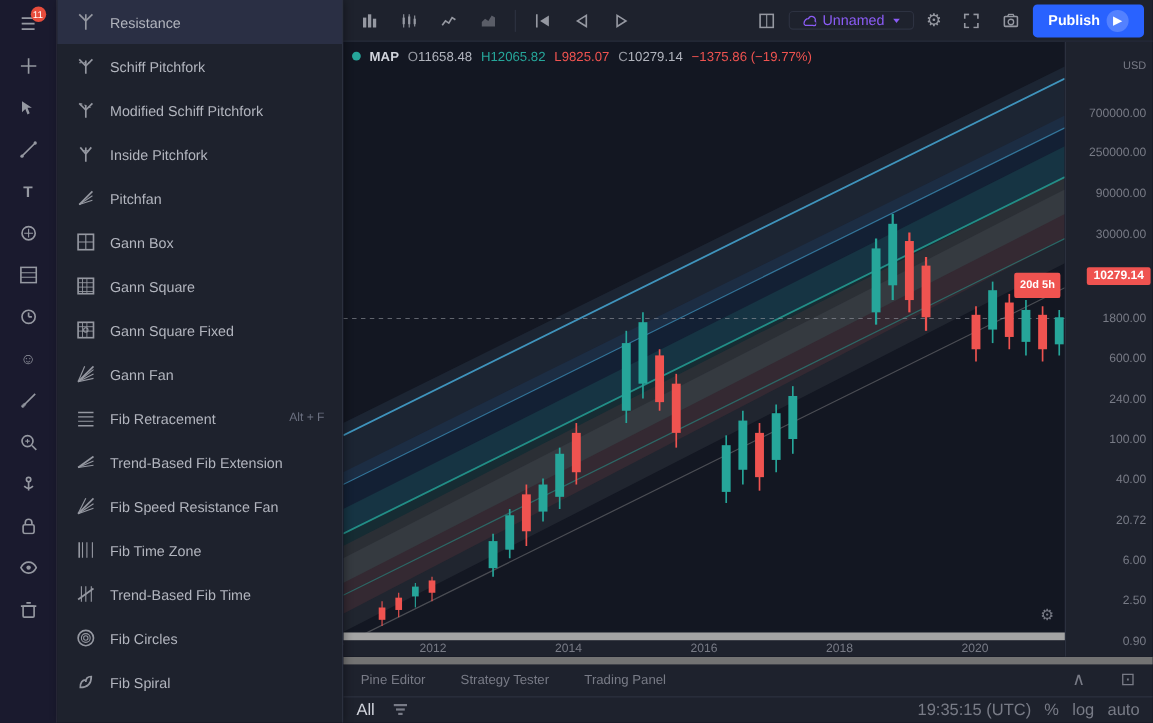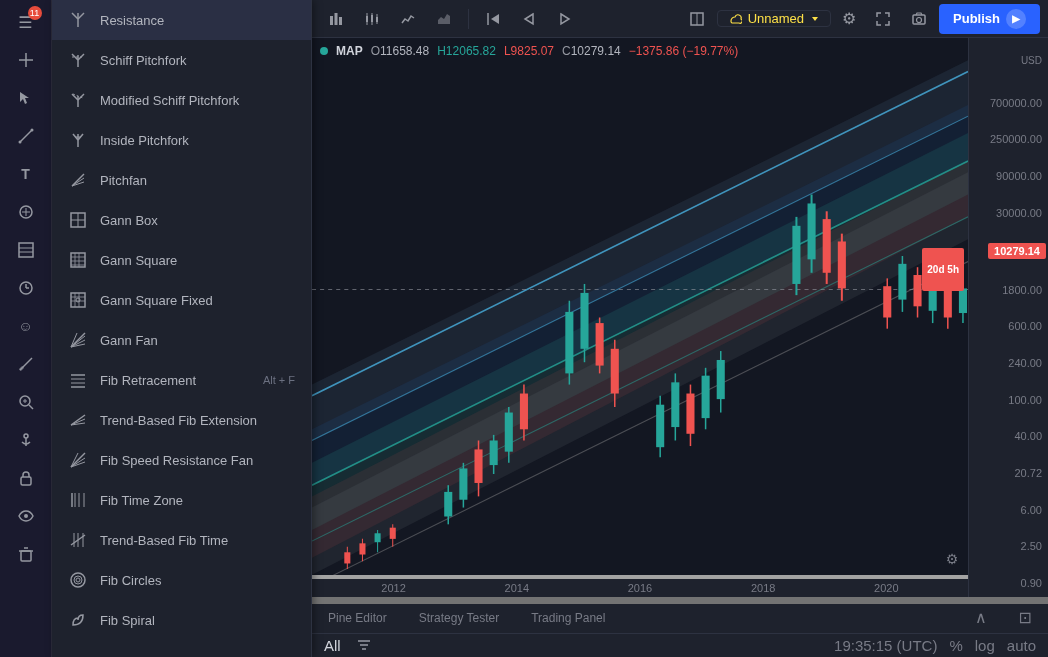--- a/index.html
+++ b/index.html
@@ -115,21 +115,21 @@
     .top-bar-separator { width: 1px; height: 20px; background: #2d3241; margin: 0 4px; }
     .top-bar-spacer { flex: 1; }
 
     .chart-name-btn {
       display: flex;
       align-items: center;
       gap: 6px;
       padding: 0 10px;
       border-radius: 4px;
       cursor: pointer;
-      color: #fde047;
+      color: #8b5cf6;
       font-size: 13px;
       border: 1px solid #2d3241;
     }
 
     .settings-btn {
       width: 28px; height: 28px;
       display: flex; align-items: center; justify-content: center;
       border-radius: 4px; cursor: pointer; color: #9598a1; font-size: 16px;
     }
 
@@ -212,21 +212,21 @@
     }
 
     
     .time-axis {
       position: absolute;
       bottom: 0;
       left: 0;
       right: 80px;
       height: 22px;
       background: #1e222d;
-      border-top: 4px solid #a3a3a3;
+      border-top: 7px solid #a3a3a3;
       display: flex;
       align-items: center;
       justify-content: space-around;
       padding: 0 20px;
     }
     .time-label {
       font-size: 11px;
       color: #787b86;
     }
 
@@ -779,21 +779,21 @@
       <div class="price-label">600.00</div>
       <div class="price-label">240.00</div>
       <div class="price-label">100.00</div>
       <div class="price-label">40.00</div>
       <div class="price-label">20.72</div>
       <div class="price-label">6.00</div>
       <div class="price-label">2.50</div>
       <div class="price-label">0.90</div>
     </div>
 
-    <div style="position:absolute;right:84px;top:calc(50% - 70px);background:#ef5350;color:white;font-size:10px;font-weight:600;padding:16px 5px;border-radius:2px;">20d 5h</div>
+    <div style="position:absolute;right:84px;top:calc(50% - 70px);background:#ef5350;color:white;font-size:10px;font-weight:600;padding:6px 5px;border-radius:2px;">20d 5h</div>
 
     <div class="time-axis">
       <span class="time-label">2012</span>
       <span class="time-label">2014</span>
       <span class="time-label">2016</span>
       <span class="time-label">2018</span>
       <span class="time-label">2020</span>
     </div>
 
     <div class="chart-settings-btn">⚙</div>

